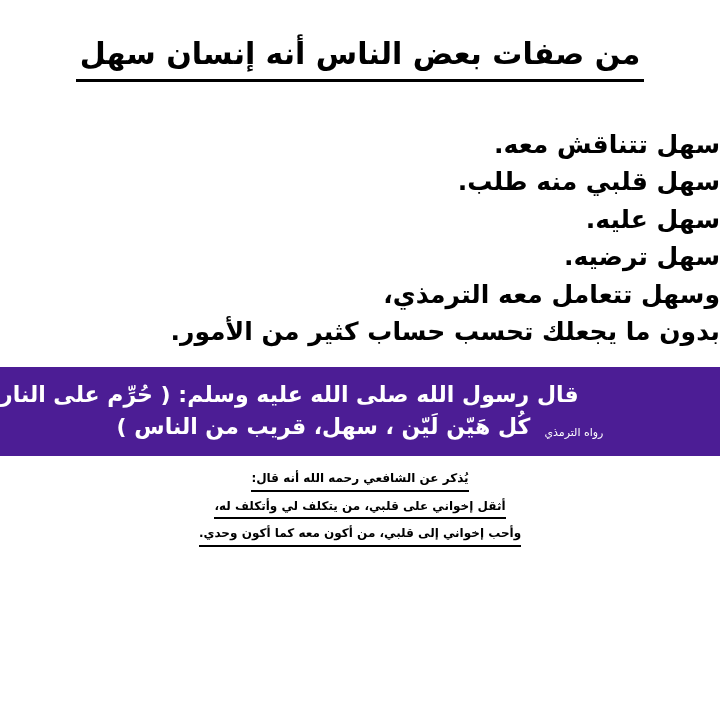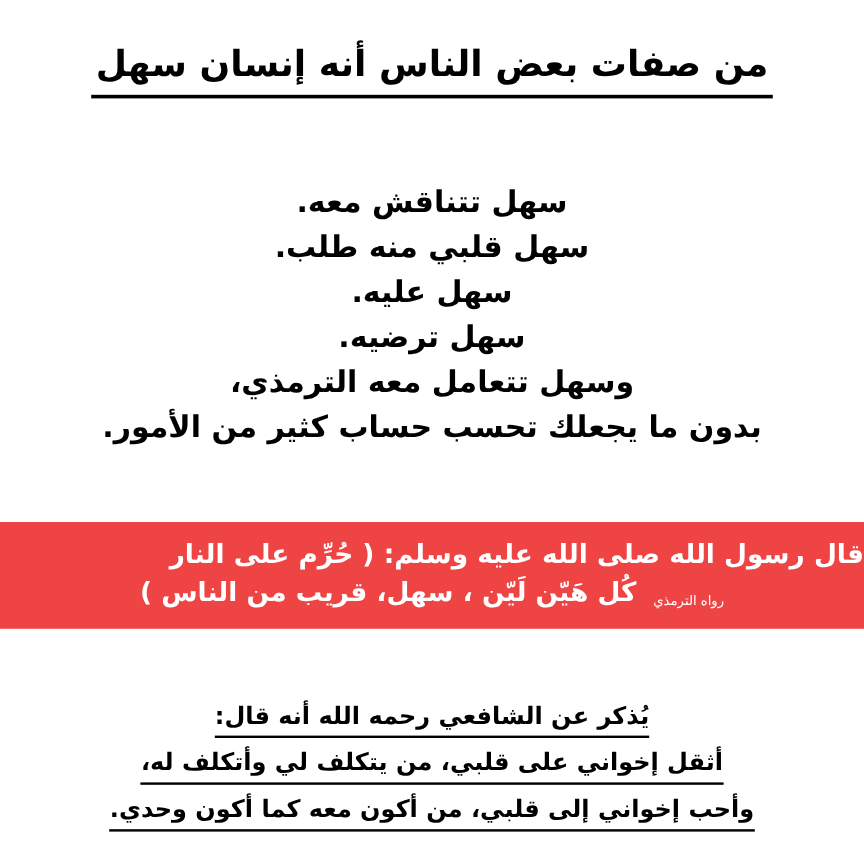--- a/index.html
+++ b/index.html
@@ -16,21 +16,20 @@
   }
   .page {
     width: 720px;
     height: 714px;
     position: relative;
     box-sizing: border-box;
     display: flex;
     flex-direction: column;
     align-items: center;
     background: #ffffff;
-    gap: 44px;
   }
 
   
   .title-block {
     width: 100%;
     text-align: center;
     margin-top: 14px;
   }
   .title {
     display: inline-block;
@@ -39,37 +38,36 @@
     letter-spacing: 0px;
     line-height: 1.35;
     border-bottom: 3px solid #000;
     padding: 0 4px 4px 4px;
     white-space: nowrap;
   }
 
   
   .body-list {
     width: 100%;
-    text-align: center;
-    margin-top: 4px;
+    margin-top: 24px;
   }
   .body-line {
     font-size: 25px;
     font-weight: bold;
     line-height: 1.50;
     white-space: nowrap;
   }
 
   
   .hadith-block {
     margin-top: 16px;
     width: 100%;
-    background: #ef4444;
+    background: #4c1d95;
     color: #ffffff;
-    text-align: right;
+    text-align: left;
     padding: 12px 0 14px 0;
     box-sizing: border-box;
     position: relative;
   }
   .hadith-line {
     font-size: 22px;
     font-weight: bold;
     line-height: 1.45;
     white-space: nowrap;
   }
@@ -88,21 +86,21 @@
     white-space: nowrap;
   }
 
   
   .quote-block {
     margin-top: 14px;
     width: 100%;
     text-align: center;
   }
   .quote-line {
-    font-size: 20px;
+    font-size: 12px;
     font-weight: bold;
     line-height: 1.45;
     white-space: nowrap;
     display: block;
   }
   .quote-line span.underlined {
     display: inline-block;
     border-bottom: 2px solid #000;
     padding-bottom: 2px;
   }

